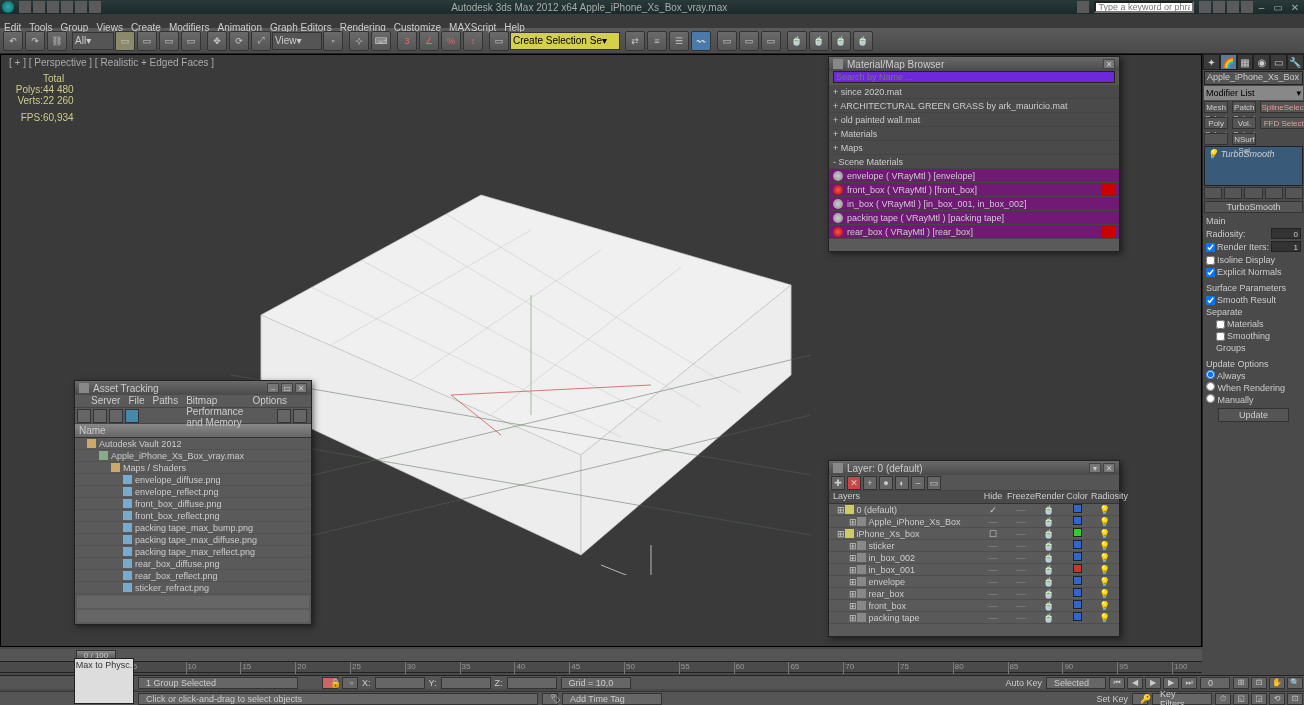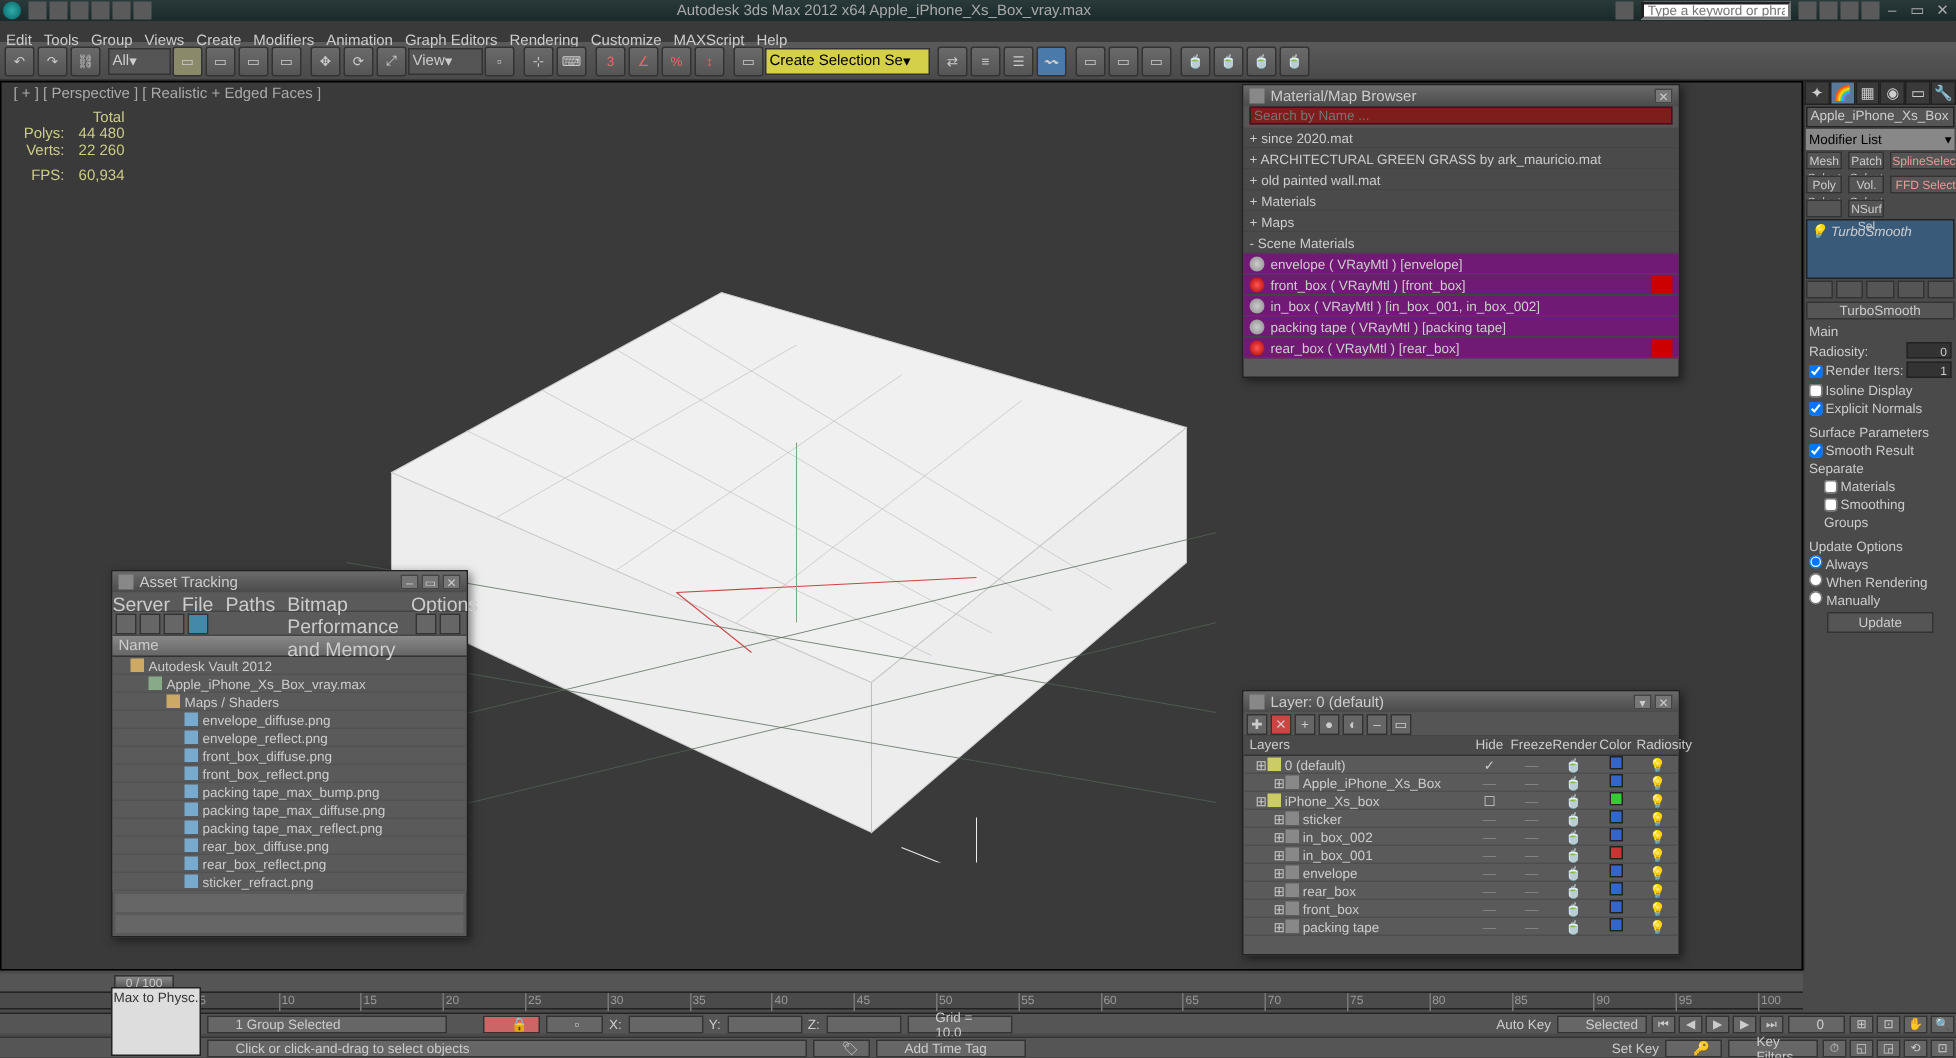--- a/index.html
+++ b/index.html
@@ -25,21 +25,21 @@
 .toolbar .dropdown.yellow { background:#d4d04a; color:#000; width:110px;}
 .toolbar .tbtn.active { background:#8a8a6a;}
 .toolbar .tbtn.blue{ background:#4a7aaa;}
 
 
 .main { position: absolute; top: 54px; left: 0; right: 102px; bottom: 58px; background: #3a3a3a; }
 .viewport { position:absolute; inset:0; background:#3a3a3a; border:1px solid #000;}
 .viewport-label { position:absolute; top:2px; left:8px; color:#aaa; font-size:10px;}
 .stats { position:absolute; top:18px; left:8px; color:#cc8; font-size:10px; line-height:11px;}
 .stats .l{display:inline-block; width:34px; text-align:right;}
-.stats .v{display:inline-block; width:40px; text-align:right;}
+.stats .v{display:inline-block; width:40px; text-align:left;}
 
 
 .wire-shape{position:absolute; left:230px; top:120px; width:580px; height:400px;}
 .wire-shape svg{width:100%; height:100%;}
 
 
 .cmdpanel { position:absolute; top:54px; right:0; width:102px; bottom:58px; background:#4a4a4a; border-left:1px solid #222;}
 .cmdpanel .tabs { height:16px; display:flex; background:#3a3a3a;}
 .cmdpanel .tabs .t{flex:1; border:1px solid #222; display:flex; align-items:center; justify-content:center;}
 .cmdpanel .tabs .t.active{background:#5a7a9a;}
@@ -66,24 +66,24 @@
 .panel .phead .pbtn{width:12px; height:10px; background:#777; border:1px solid #444; margin-left:2px; font-size:8px; text-align:center; line-height:9px;}
 
 
 .mb-row{height:14px; border-bottom:1px solid #444; display:flex; align-items:center; padding:0 4px; font-size:9px; background:#701a75;}
 .mb-row.hd{background:#4a4a4a;}
 .mb-row .sw{width:10px; height:10px; border-radius:50%; background:radial-gradient(#ccc,#888); margin-right:4px;}
 .mb-row .sw.red{background:radial-gradient(#f55,#a00);}
 .mb-row .rswatch{width:14px; height:12px; margin-left:auto;}
 .mb-row .rswatch.red{background:#c00;}
 .mb-search{height:14px; background:#555; padding:0 4px; font-size:9px;}
-.mb-search input{width:100%; height:12px; background:#7f1d1d; border:1px solid #222; color:#aaa; font-size:9px; padding:0 2px;}
-
-
-.at-menu{height:13px; display:flex; padding:0 0; font-size:13px; background:#5a5a5a; border-bottom:1px solid #444;}
+.mb-search input{width:100%; height:12px; background:#6d28d9; border:1px solid #222; color:#aaa; font-size:9px; padding:0 2px;}
+
+
+.at-menu{height:13px; display:flex; padding:0 16px; font-size:10px; background:#5a5a5a; border-bottom:1px solid #444;}
 .at-menu span{margin-right:8px;}
 .at-tb{height:16px; display:flex; padding:0 2px; background:#5a5a5a; border-bottom:1px solid #444; align-items:center;}
 .at-tb .atb{width:14px; height:14px; background:#666; border:1px solid #333; margin-right:2px;}
 .at-hdr{height:14px; background:linear-gradient(#888,#666); padding:0 4px; font-size:10px; line-height:13px; border-bottom:1px solid #333;}
 .at-list{background:#5a5a5a;}
 .at-row{height:12px; padding-left:4px; font-size:9px; display:flex; align-items:center; border-bottom:1px solid #525252;}
 .at-row .ind{display:inline-block;}
 .at-row .ficon{width:9px; height:9px; background:#8a8; margin-right:3px; display:inline-block;}
 .at-row .ficon.y{background:#ca6;}
 .at-row .ficon.img{background:#7ac;}
@@ -104,21 +104,21 @@
 .ly-row .sw{width:9px; height:9px; display:inline-block; border:1px solid #222;}
 .ly-row .bulb{color:#ec5;}
 
 
 .timebar{position:absolute; left:0; right:102px; bottom:44px; height:12px; background:#555; display:flex; align-items:center;}
 .timebar .slider{width:40px; height:10px; background:linear-gradient(#888,#555); border:1px solid #333; margin-left:76px; font-size:8px; text-align:center; line-height:9px;}
 .timeruler{position:absolute; left:0; right:102px; bottom:32px; height:12px; background:#4a4a4a; border-top:1px solid #222; border-bottom:1px solid #222;}
 .timeruler .tick{position:absolute; top:0; height:12px; border-left:1px solid #777; font-size:8px; padding-left:1px; color:#999;}
 .status1{position:absolute; left:0; right:0; bottom:16px; height:14px; background:#555; display:flex; align-items:center; font-size:9px; border-top:1px solid #222;}
 .status2{position:absolute; left:0; right:0; bottom:0; height:14px; background:#555; display:flex; align-items:center; font-size:9px; border-top:1px solid #333;}
-.status1 .box, .status2 .box{background:#666; border:1px solid #333; height:12px; padding:0 18px; margin:0 2px; display:flex; align-items:center;}
+.status1 .box, .status2 .box{background:#666; border:1px solid #333; height:12px; padding:0 7px; margin:0 2px; display:flex; align-items:center;}
 .status1 .label, .status2 .label{margin:0 2px;}
 .maxscript-btn{width:60px; height:46px; position:absolute; left:74px; bottom:1px; background:#ddd; color:#333; border:1px solid #222; font-size:9px; text-align:center; line-height:13px;}
 .playback{display:flex; margin-left:auto;}
 .playback .pb{width:16px; height:12px; background:#666; border:1px solid #333; margin:0 1px; font-size:8px; text-align:center;}
 </style>
 </head>
 <body>
 
 <div class="titlebar">
   <span class="app-icon"></span>

